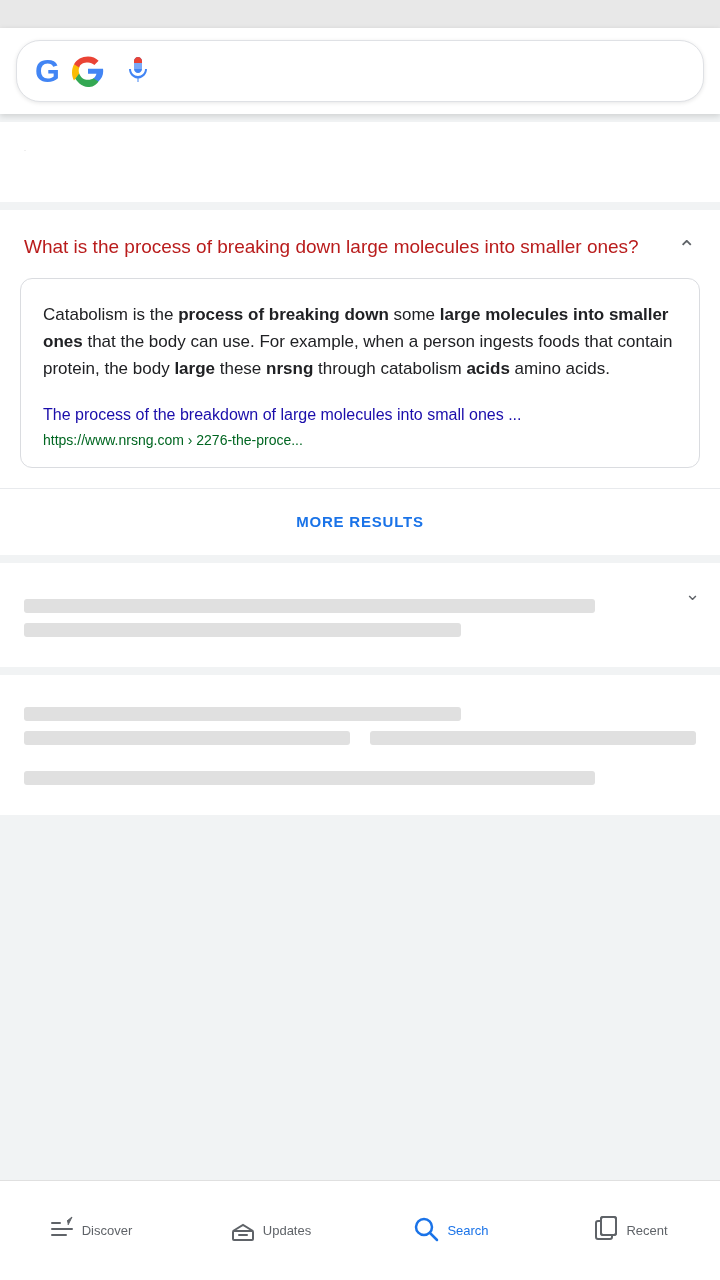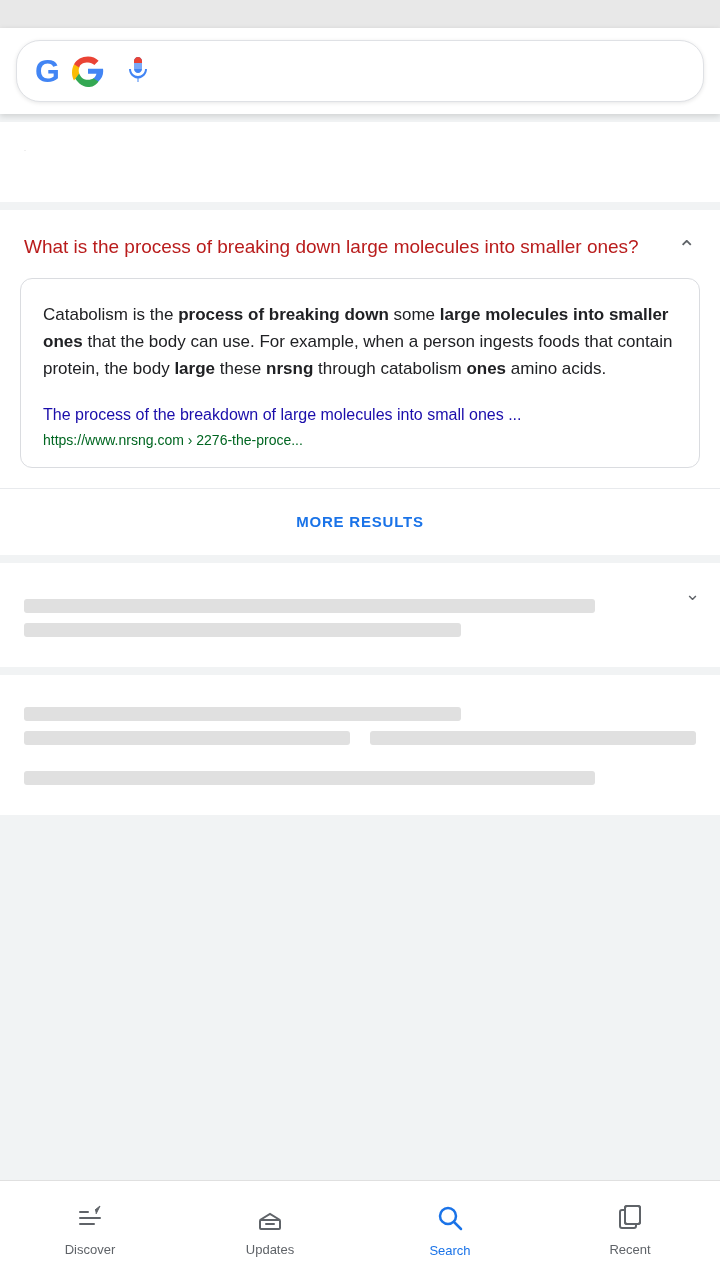--- a/index.html
+++ b/index.html
@@ -181,21 +181,21 @@
       left: 0;
       width: 720px;
       background: #fff;
       border-top: 1px solid #e0e0e0;
       display: flex;
       height: 100px;
     }
     .nav-item {
       flex: 1;
       display: flex;
-      flex-direction: column;
+      flex-direction: row;
       align-items: center;
       justify-content: center;
       gap: 6px;
       cursor: pointer;
       padding: 17px 0;
     }
     .nav-label {
       font-size: 13px;
       color: #5f6368;
     }
@@ -263,21 +263,21 @@
   </div>
 
   <div class="question-section">
     <div class="question-header">
       <p class="question-text">What is the process of breaking down large molecules into smaller ones?</p>
       <span class="chevron-up">⌃</span>
     </div>
 
     <div class="answer-box">
       <p class="answer-text">
-        Catabolism is the <strong>process of breaking down</strong> some <strong>large molecules into smaller ones</strong> that the body can use. For example, when a person ingests foods that contain protein, the body <strong>large</strong> these <strong>nrsng</strong> through catabolism <strong>ones</strong> amino acids.
+        Catabolism is the <strong>process of breaking down</strong> some <strong>large molecules into smaller ones</strong> that the body can use. For example, when a person ingests foods that contain protein, the body <strong>large</strong> these <strong>nrsng</strong> through catabolism <strong>acids</strong> amino acids.
       </p>
 
       <div class="source-link">
         <a class="source-link-title" href="#">The process of the breakdown of large molecules into small ones ...</a>
         <span class="source-url">https://www.nrsng.com › 2276-the-proce...</span>
       </div>
     </div>
 
     <div class="more-results-container">
       <button class="more-results-btn">MORE RESULTS</button>

